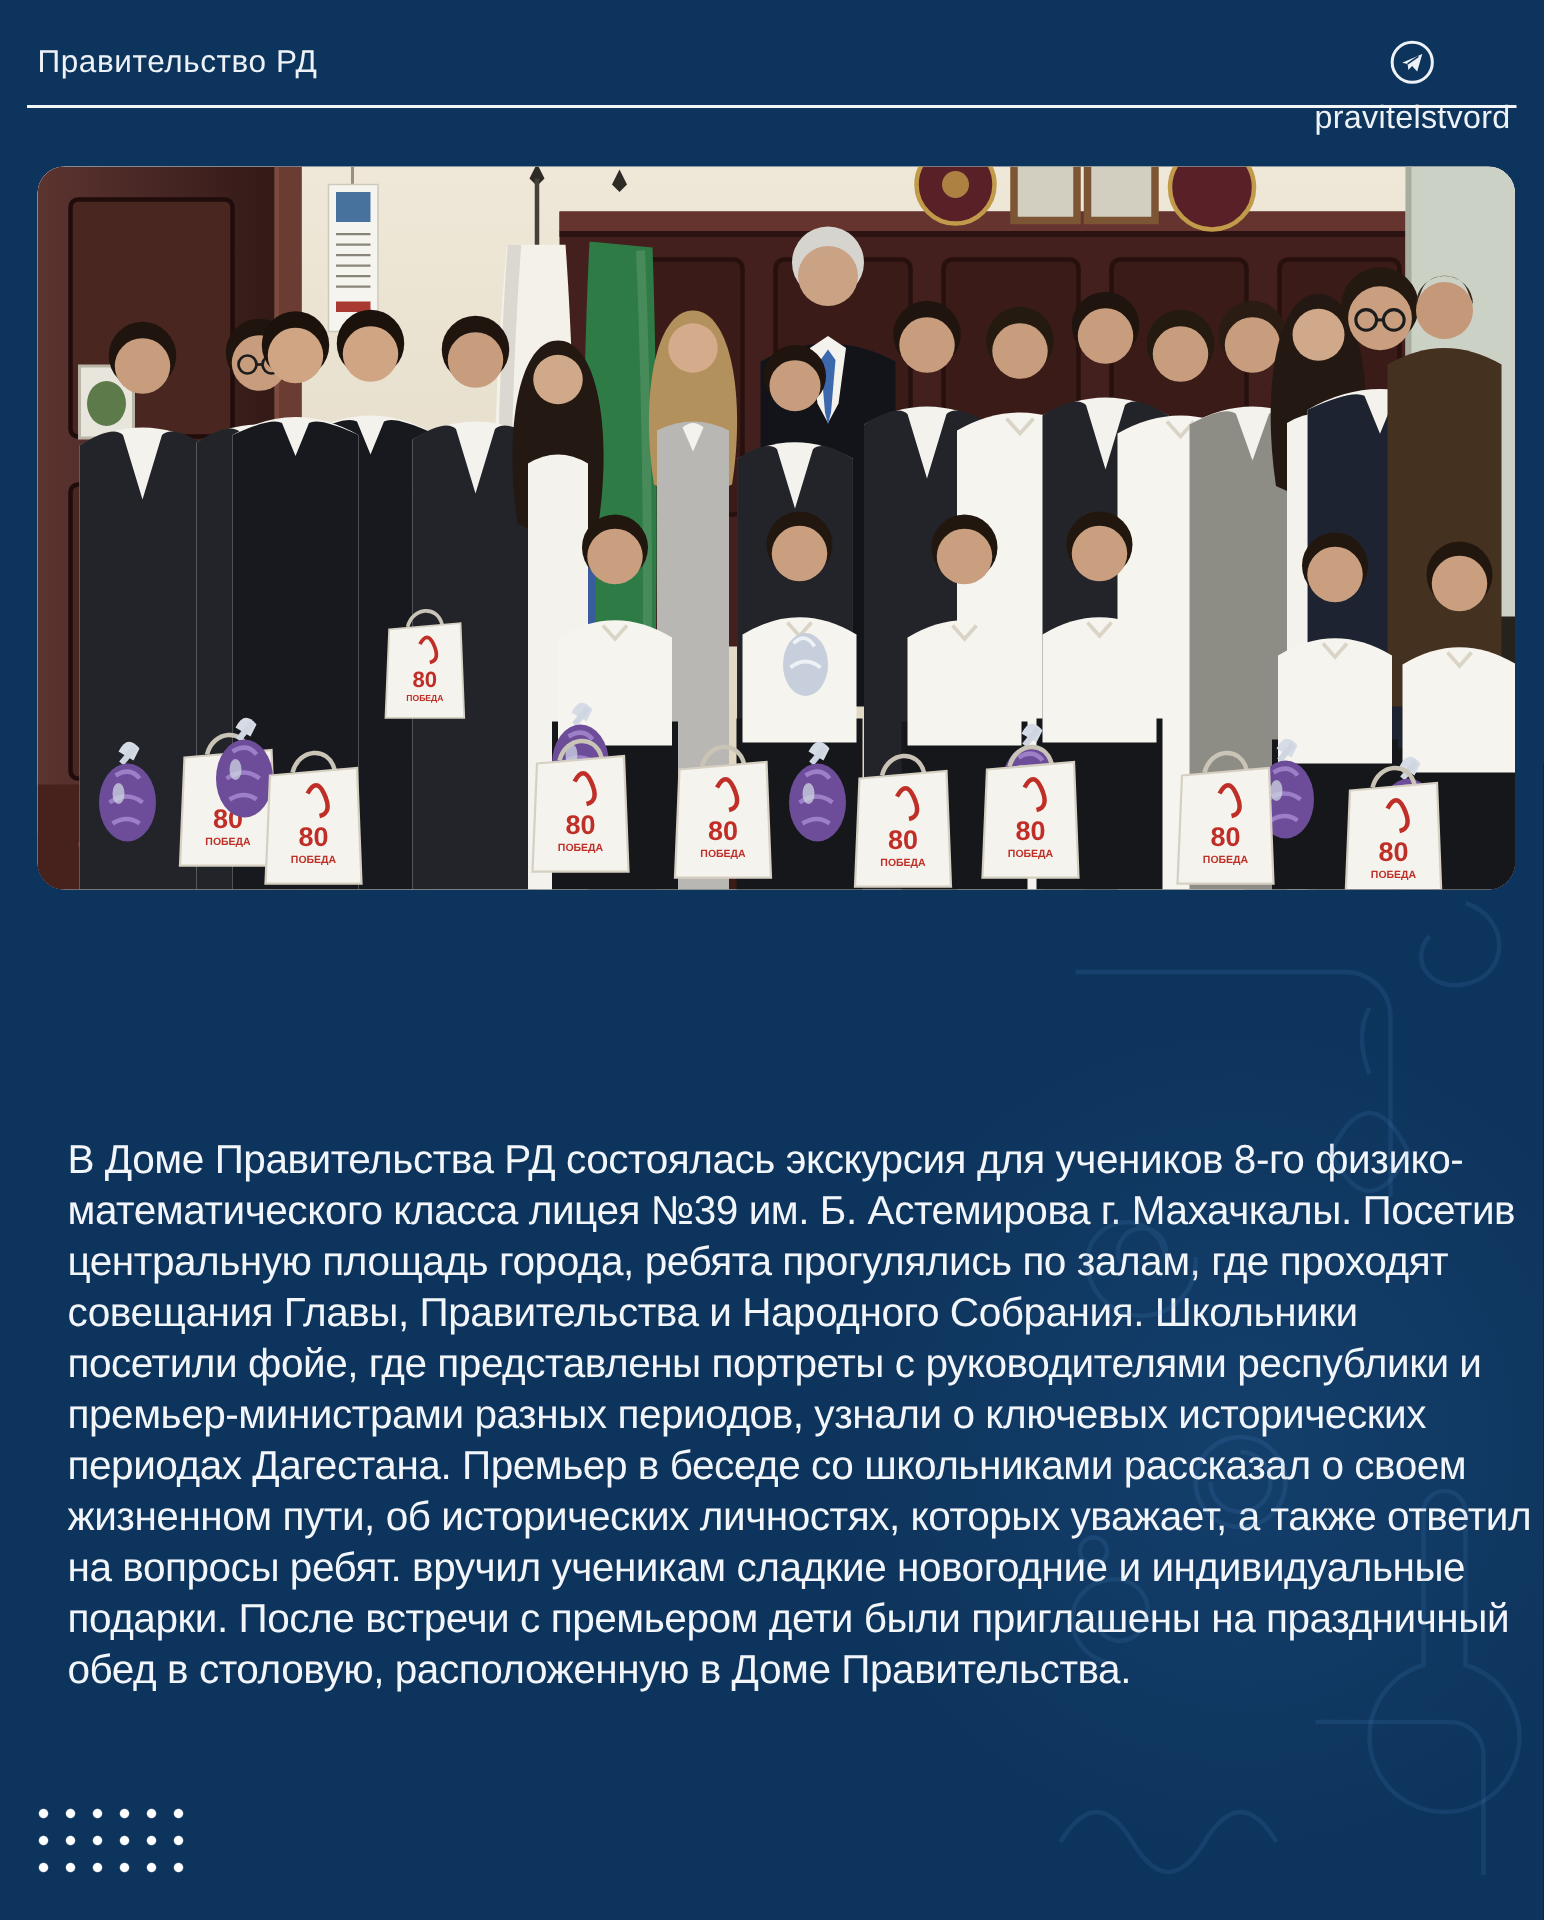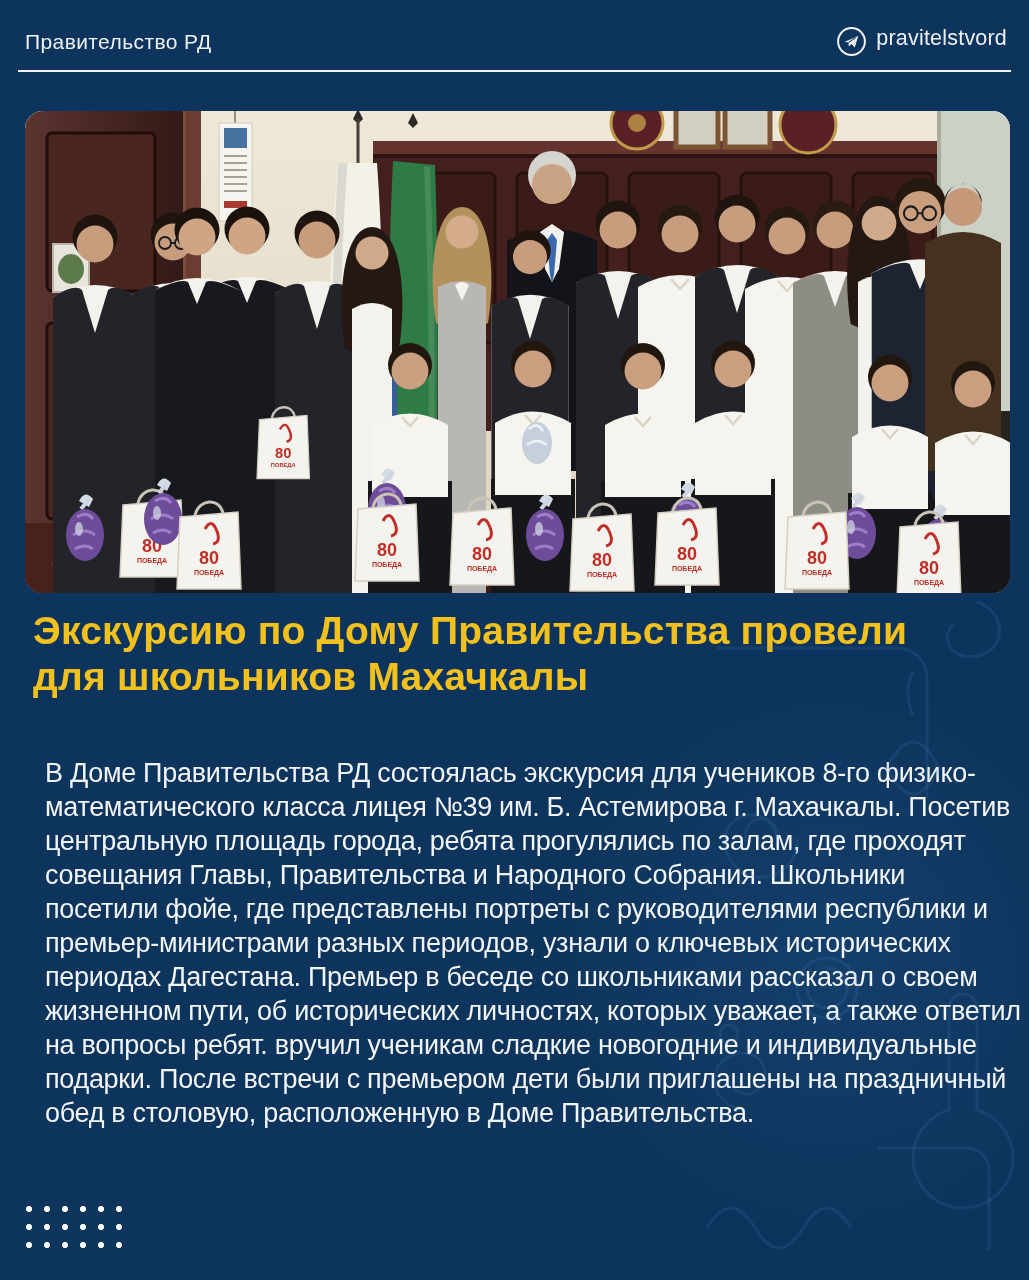--- a/index.html
+++ b/index.html
@@ -7,21 +7,21 @@
     position:relative;width:1029px;height:1280px;overflow:hidden;
     background:#0d345c;
     font-family:"Liberation Sans", sans-serif;
   }
   .canvas::before{ 
     content:"";position:absolute;right:-120px;top:640px;width:640px;height:640px;
     background:radial-gradient(circle,rgba(47,108,170,.20),rgba(47,108,170,0) 62%);
     pointer-events:none;
   }
   .hdr{position:absolute;left:25px;top:30px;color:#eef2f6;font-size:21px;letter-spacing:.4px;}
-  .tg{position:absolute;right:22px;top:26px;display:flex;align-items:flex-start;gap:9px;color:#eef2f6;}
+  .tg{position:absolute;right:22px;top:26px;display:flex;align-items:center;gap:9px;color:#eef2f6;flex-direction:column;}
   .tg-handle{font-size:21.5px;letter-spacing:.2px;}
   .rule{position:absolute;left:18px;right:18px;top:70px;height:2px;background:#f2f5f8;border:0;margin:0;}
   .photo{position:absolute;left:25px;top:111px;width:985px;height:482px;border-radius:18px;overflow:hidden;background:#e9e1d0;}
   .photo svg{display:block;width:100%;height:100%;}
   .headline{position:absolute;left:33px;top:608px;width:975px;margin:0;
     color:#f3c11d;font-size:39px;line-height:46px;font-weight:700;letter-spacing:.2px;}
   .bodytext{position:absolute;left:33px;top:744px;width:978px;margin:12px;
     color:#f2f5f9;font-size:27px;line-height:34px;letter-spacing:-.3px;}
   .dots{position:absolute;left:20px;top:1200px;width:104px;height:50px;
     background-image:radial-gradient(circle at 9px 9px,#ffffff 2.7px,rgba(255,255,255,0) 3.5px);
@@ -271,24 +271,20 @@
         <use href="#candy" x="662" y="412"></use>
         <use href="#bag" x="630" y="394"></use>
         <use href="#candy" x="832" y="422"></use>
         <use href="#bag" x="760" y="398"></use>
         <use href="#candy" x="914" y="434"></use>
         <use href="#bag" x="872" y="408"></use>
       </g>
     </svg>
   </figure>
 
-  <h1 class="headline">
-    <span style="display:block">Экскурсию по Дому Правительства провели</span>
-    <span style="display:block">для школьников Махачкалы</span>
-  </h1>
 
   <p class="bodytext">В Доме Правительства РД состоялась экскурсия для учеников 8-го физико-математического класса лицея №39 им. Б. Астемирова г. Махачкалы. Посетив центральную площадь города, ребята прогулялись по залам, где проходят совещания Главы, Правительства и Народного Собрания. Школьники посетили фойе, где представлены портреты с руководителями республики и премьер-министрами разных периодов, узнали о ключевых исторических периодах Дагестана. Премьер в беседе со школьниками рассказал о своем жизненном пути, об исторических личностях, которых уважает, а также ответил на вопросы ребят. вручил ученикам сладкие новогодние и индивидуальные подарки. После встречи с премьером дети были приглашены на праздничный обед в столовую, расположенную в Доме Правительства.</p>
 
   <div class="dots"></div>
 
   <svg class="ornament" viewBox="0 0 352 692">
     <path d="M40,60 h180 a30,30 0 0 1 30,30 v120"></path>
     <path d="M300,14 c30,10 30,48 0,54 c-24,5 -38,-16 -24,-32"></path>
     <path d="M120,250 a36,36 0 1 1 -72,6 a26,26 0 1 1 52,-6 a16,16 0 1 0 -30,4"></path>
     <path d="M210,180 q26,-52 52,0 q-26,52 -52,0 Z"></path>

